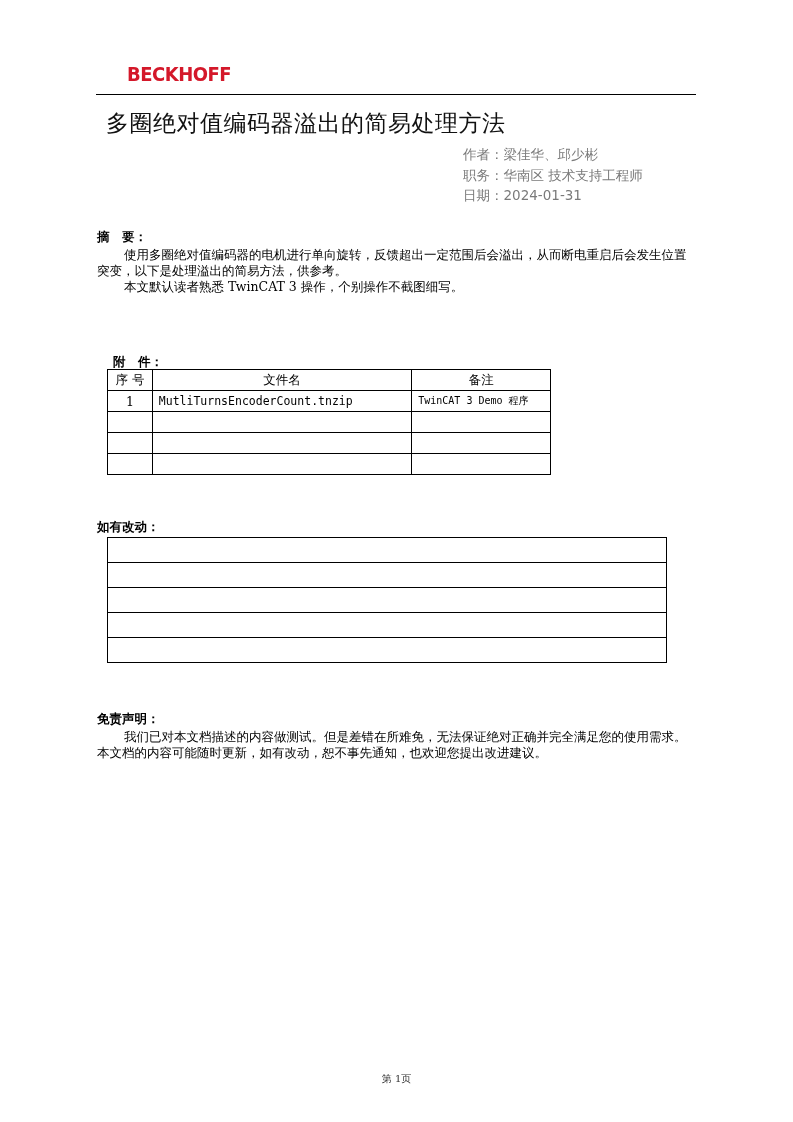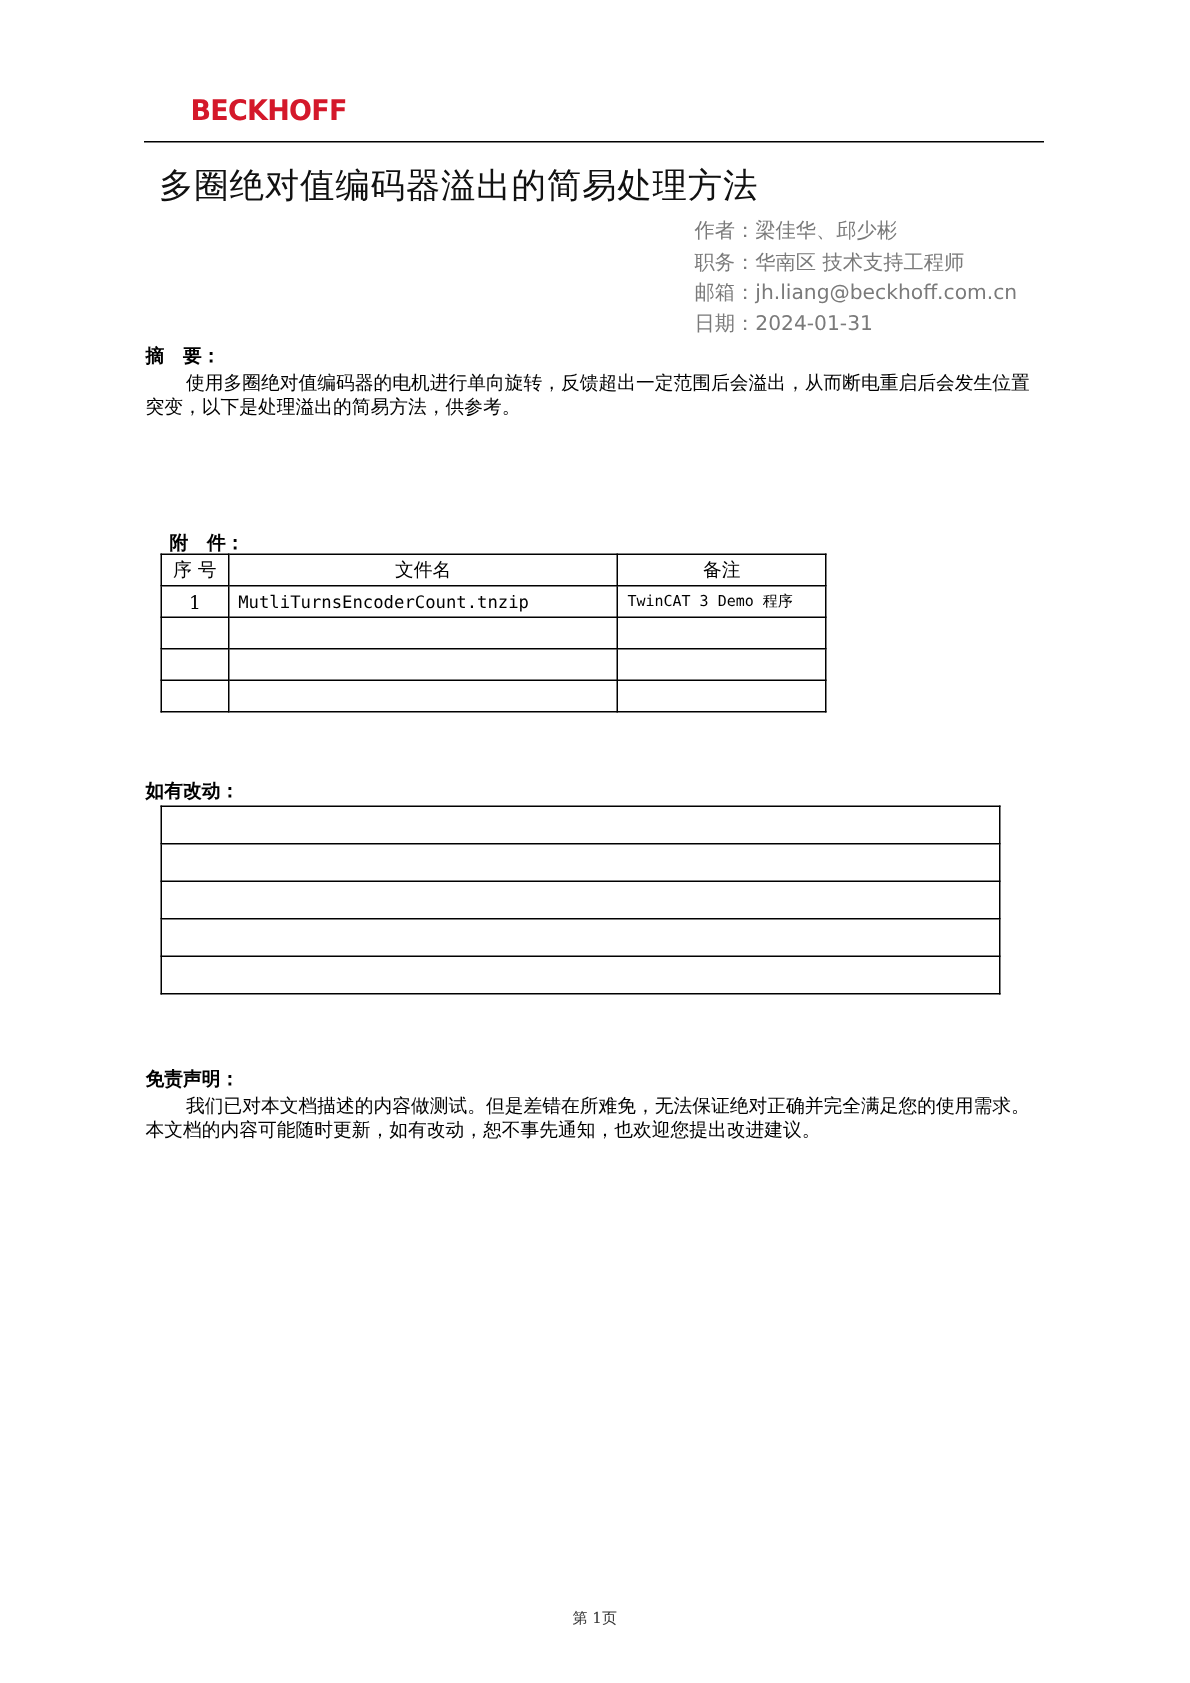--- a/index.html
+++ b/index.html
@@ -44,30 +44,28 @@
 <div class="abs title">多圈绝对值编码器溢出的简易处理方法</div>
 
 <div class="abs meta">
   <div class="row">
     <span>作者：</span><span>梁佳华、邱少彬</span>
   </div>
   <div class="row">
     <span>职务：</span><span>华南区 技术支持工程师</span>
   </div>
   <div class="row">
-    <span>邮箱：</span><span>jh.liang@beckhoff.com.cn</span>
-  </div>
-  <div class="row">
     <span>日期：</span><span>2024-01-31</span>
   </div>
 </div>
 
 <div class="abs section-label abstract-label">摘　要：</div>
 <div class="abs para abstract-body">
   <p class="indent">使用多圈绝对值编码器的电机进行单向旋转，反馈超出一定范围后会溢出，从而断电重启后会发生位置突变，以下是处理溢出的简易方法，供参考。</p>
+  <p class="indent">本文默认读者熟悉 TwinCAT 3 操作，个别操作不截图细写。</p>
 </div>
 
 <div class="abs section-label attach-label">附　件：</div>
 <table class="abs attach-table">
   <colgroup>
       <col style="width:59px">
       <col style="width:298px">
       <col style="width:200px">
     </colgroup>
   <tbody>

